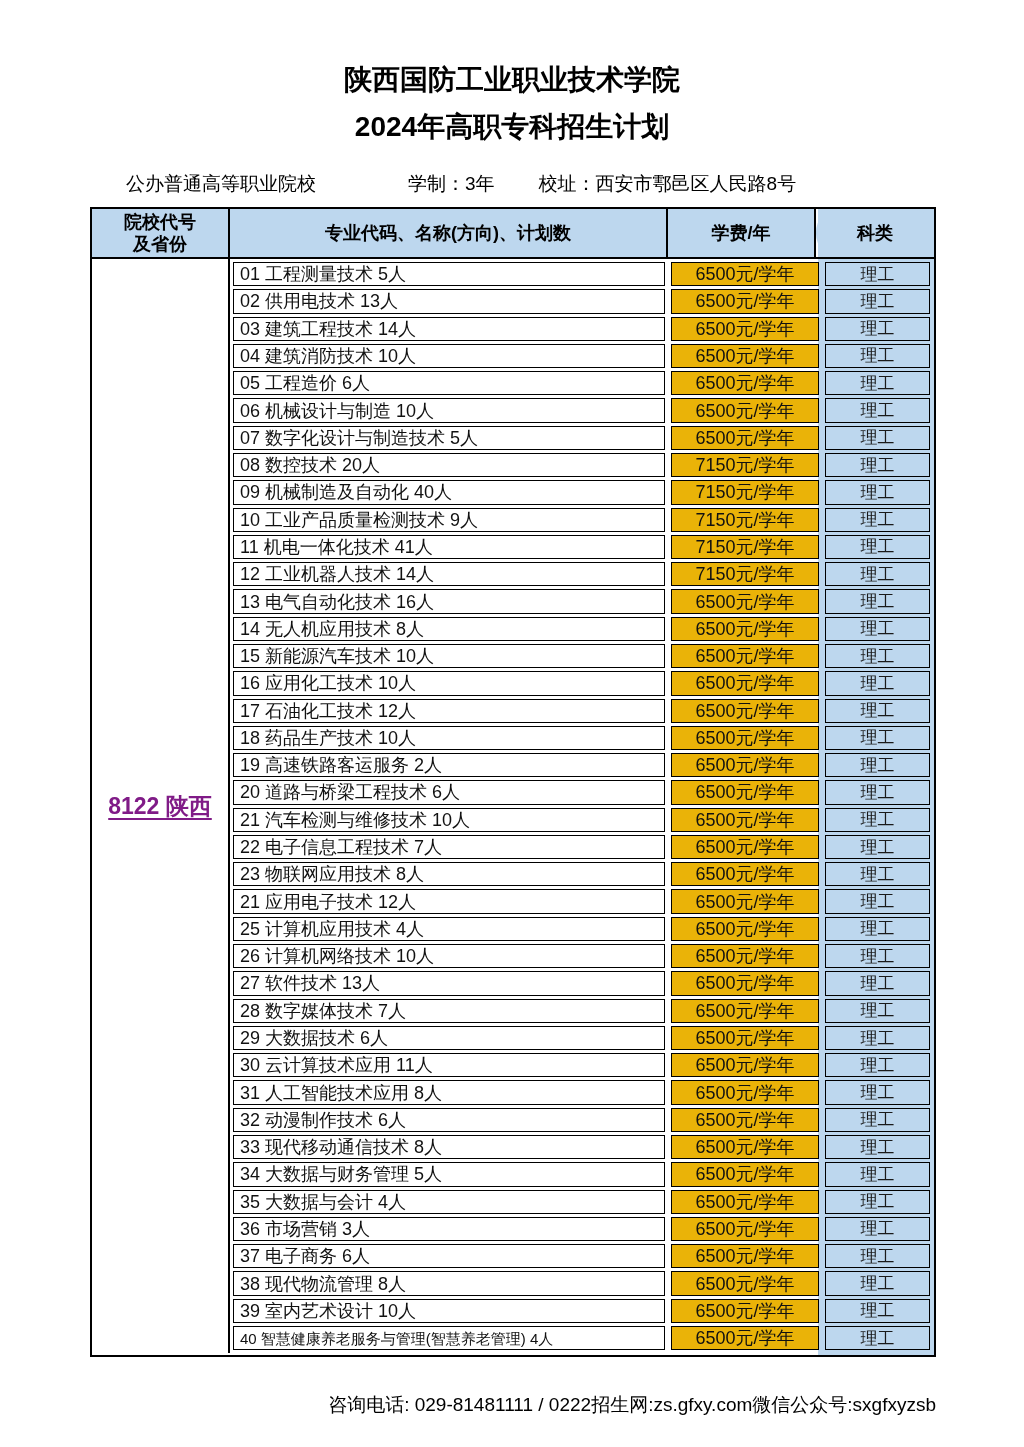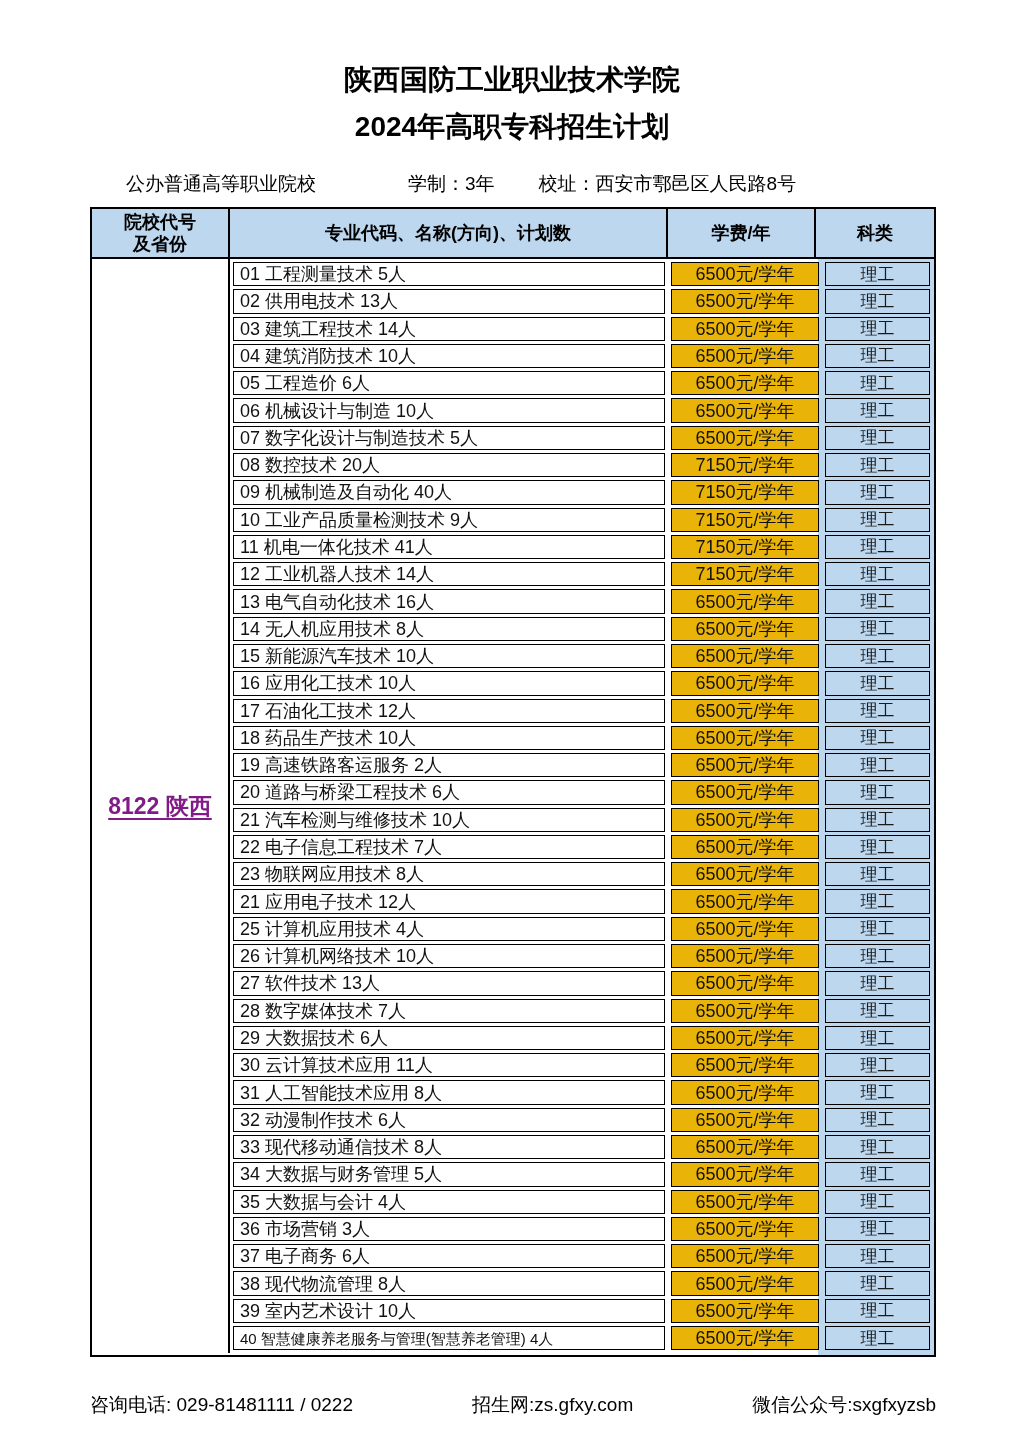--- a/index.html
+++ b/index.html
@@ -68,21 +68,21 @@
     align-items: center;
     justify-content: center;
     font-weight: bold;
     font-size: 18px;
     line-height: 1.25;
     color: #000;
   }
   .hc1 { width: 138px; border-right: 2px solid var(--line); }
   .hc2 { width: 438px; border-right: 2px solid var(--line); }
   .hc3 { width: 148px; border-right: 2px solid var(--line); }
-  .hc4 { flex: 1; }
+  .hc4 { flex: 1; border-radius: 23px; }
   .body-area {
     position: relative; z-index: 1;
     display: flex;
     height: calc(100% - 52px);
   }
   .code-cell {
     width: 138px;
     border-right: 2px solid var(--line);
     display: flex;
     align-items: center;
@@ -134,21 +134,21 @@
     font-size: 17px;
     color: #1a1a1a;
   }
   .row.compact .cell-major { font-size: 15px; }
   
   .doc-footer {
     position: absolute;
     left: 90px; top: 1392px;
     width: 846px;
     display: flex;
-    justify-content: space-between;
+    justify-content: flex-end;
     font-size: 19px;
     color: #000;
     white-space: nowrap;
   }
 </style>
 </head>
 <body>
 
 <div class="page">
 

